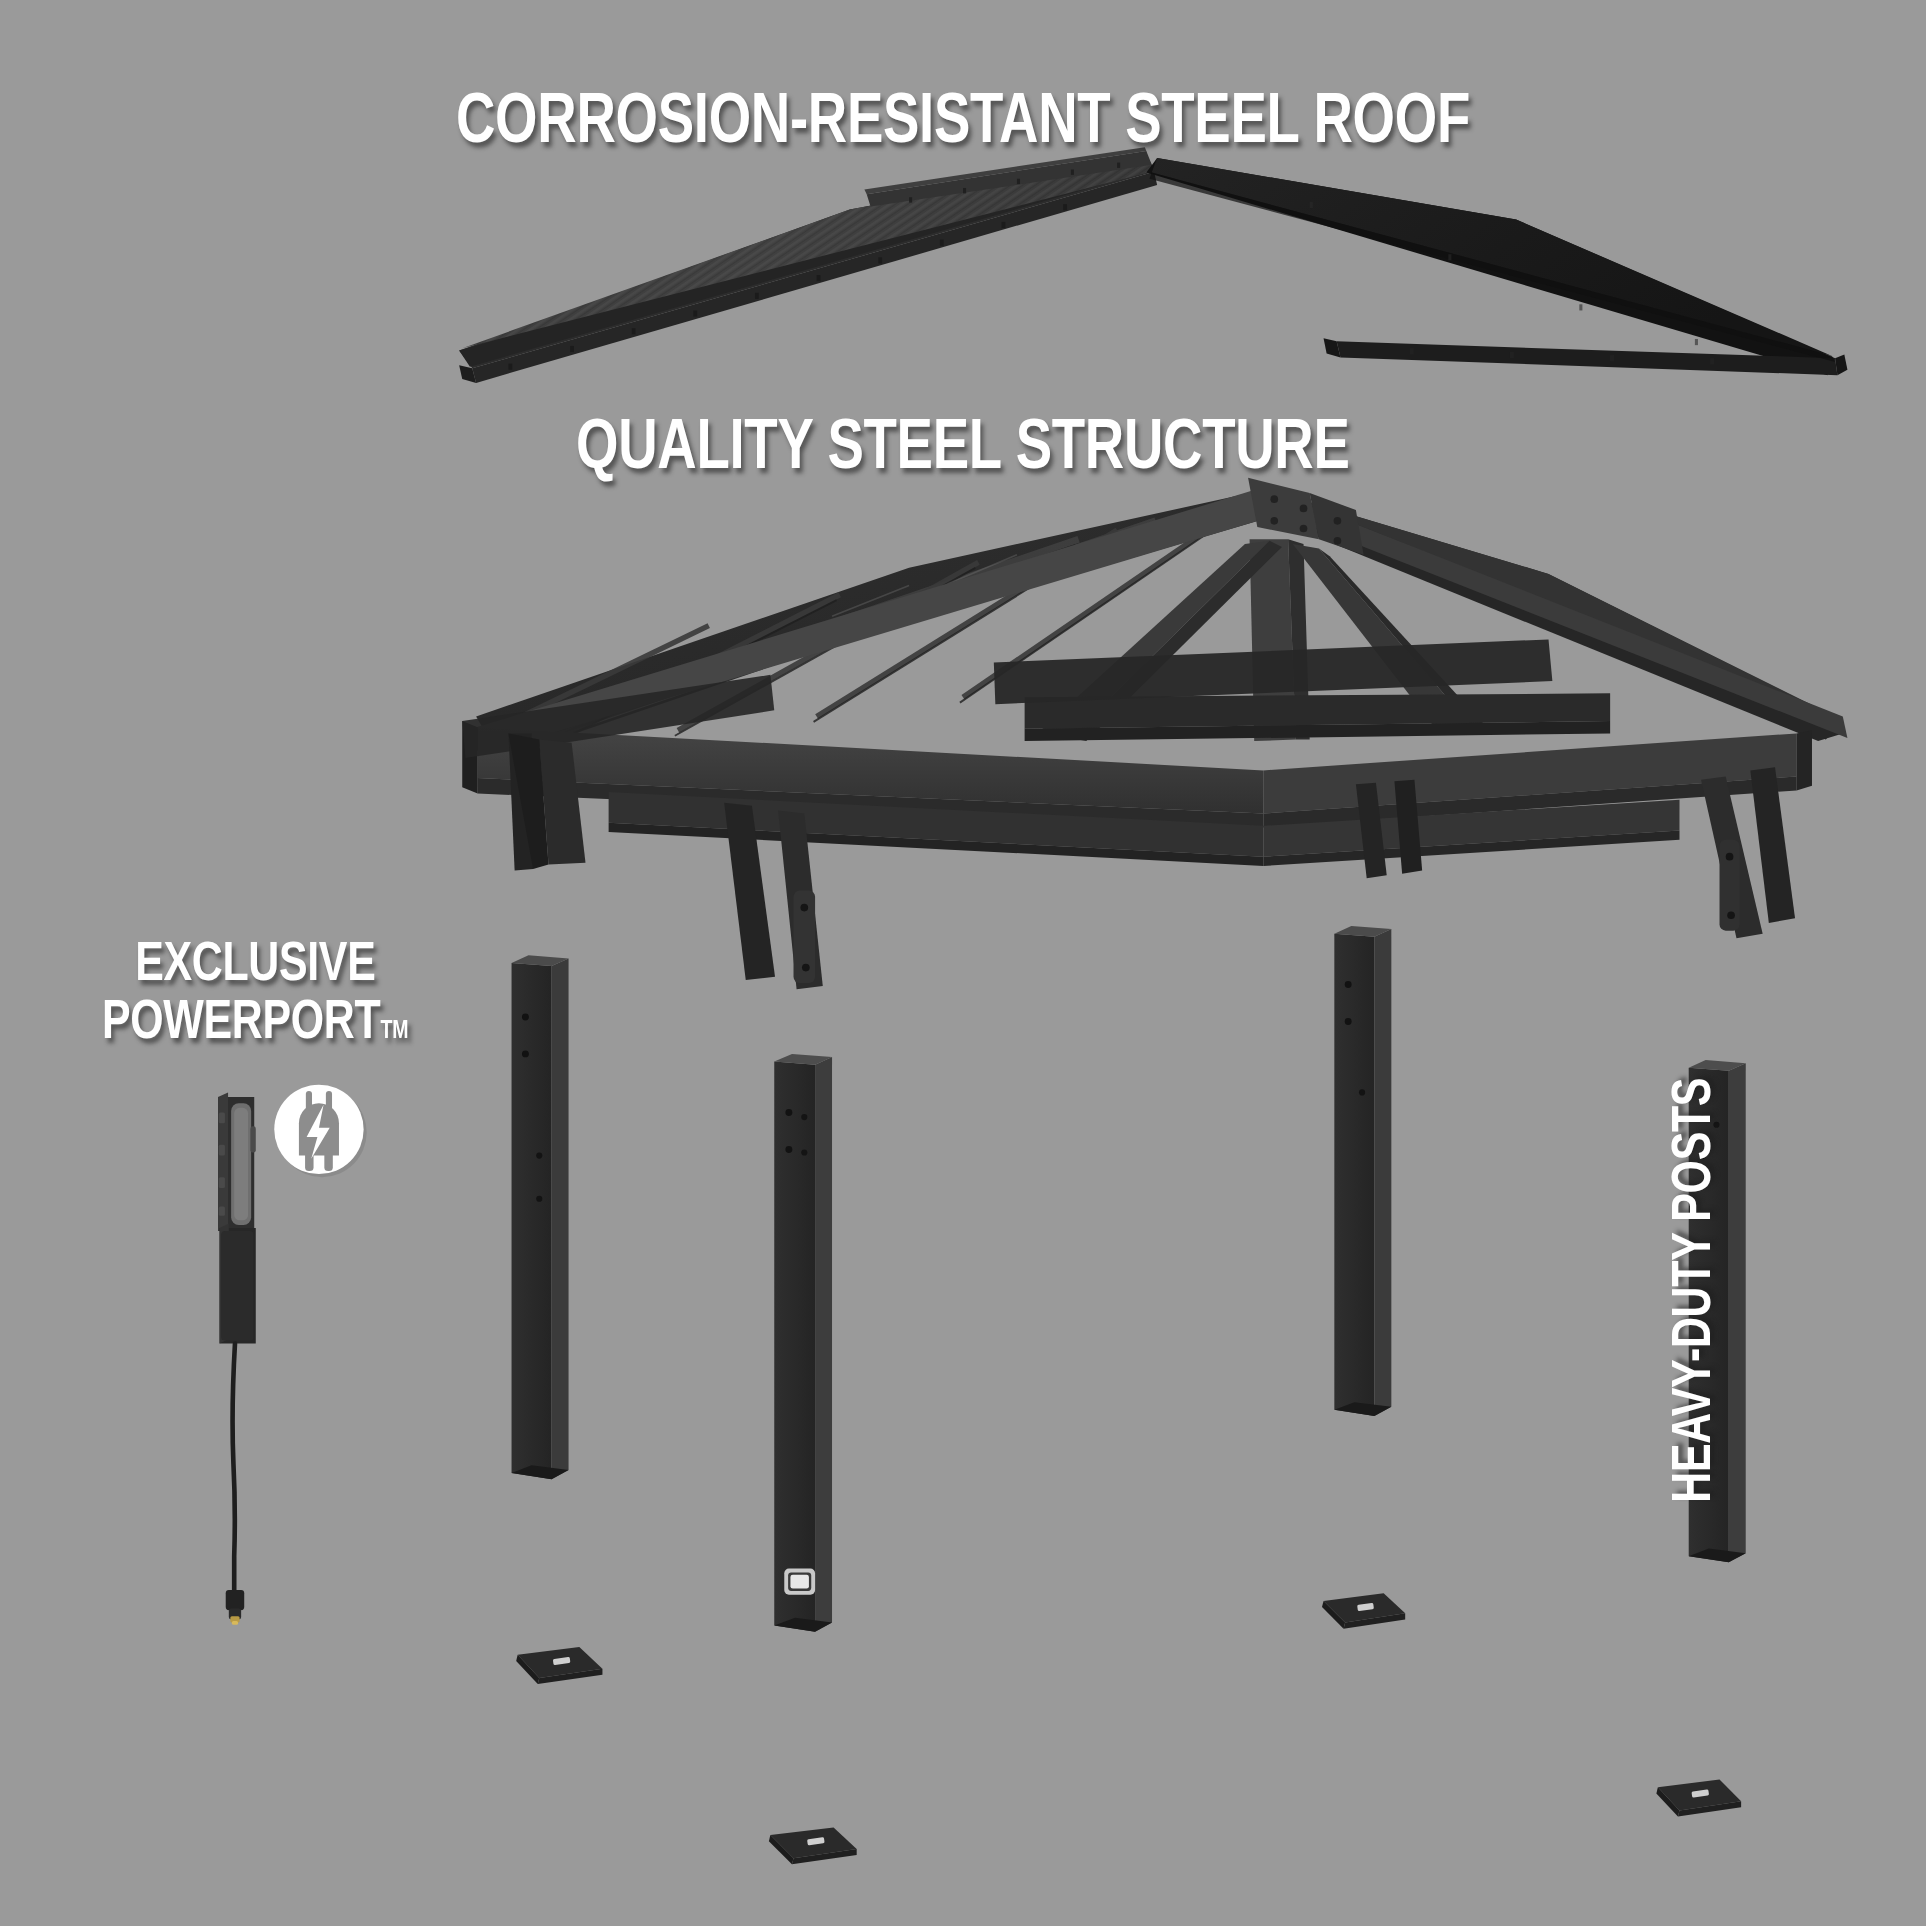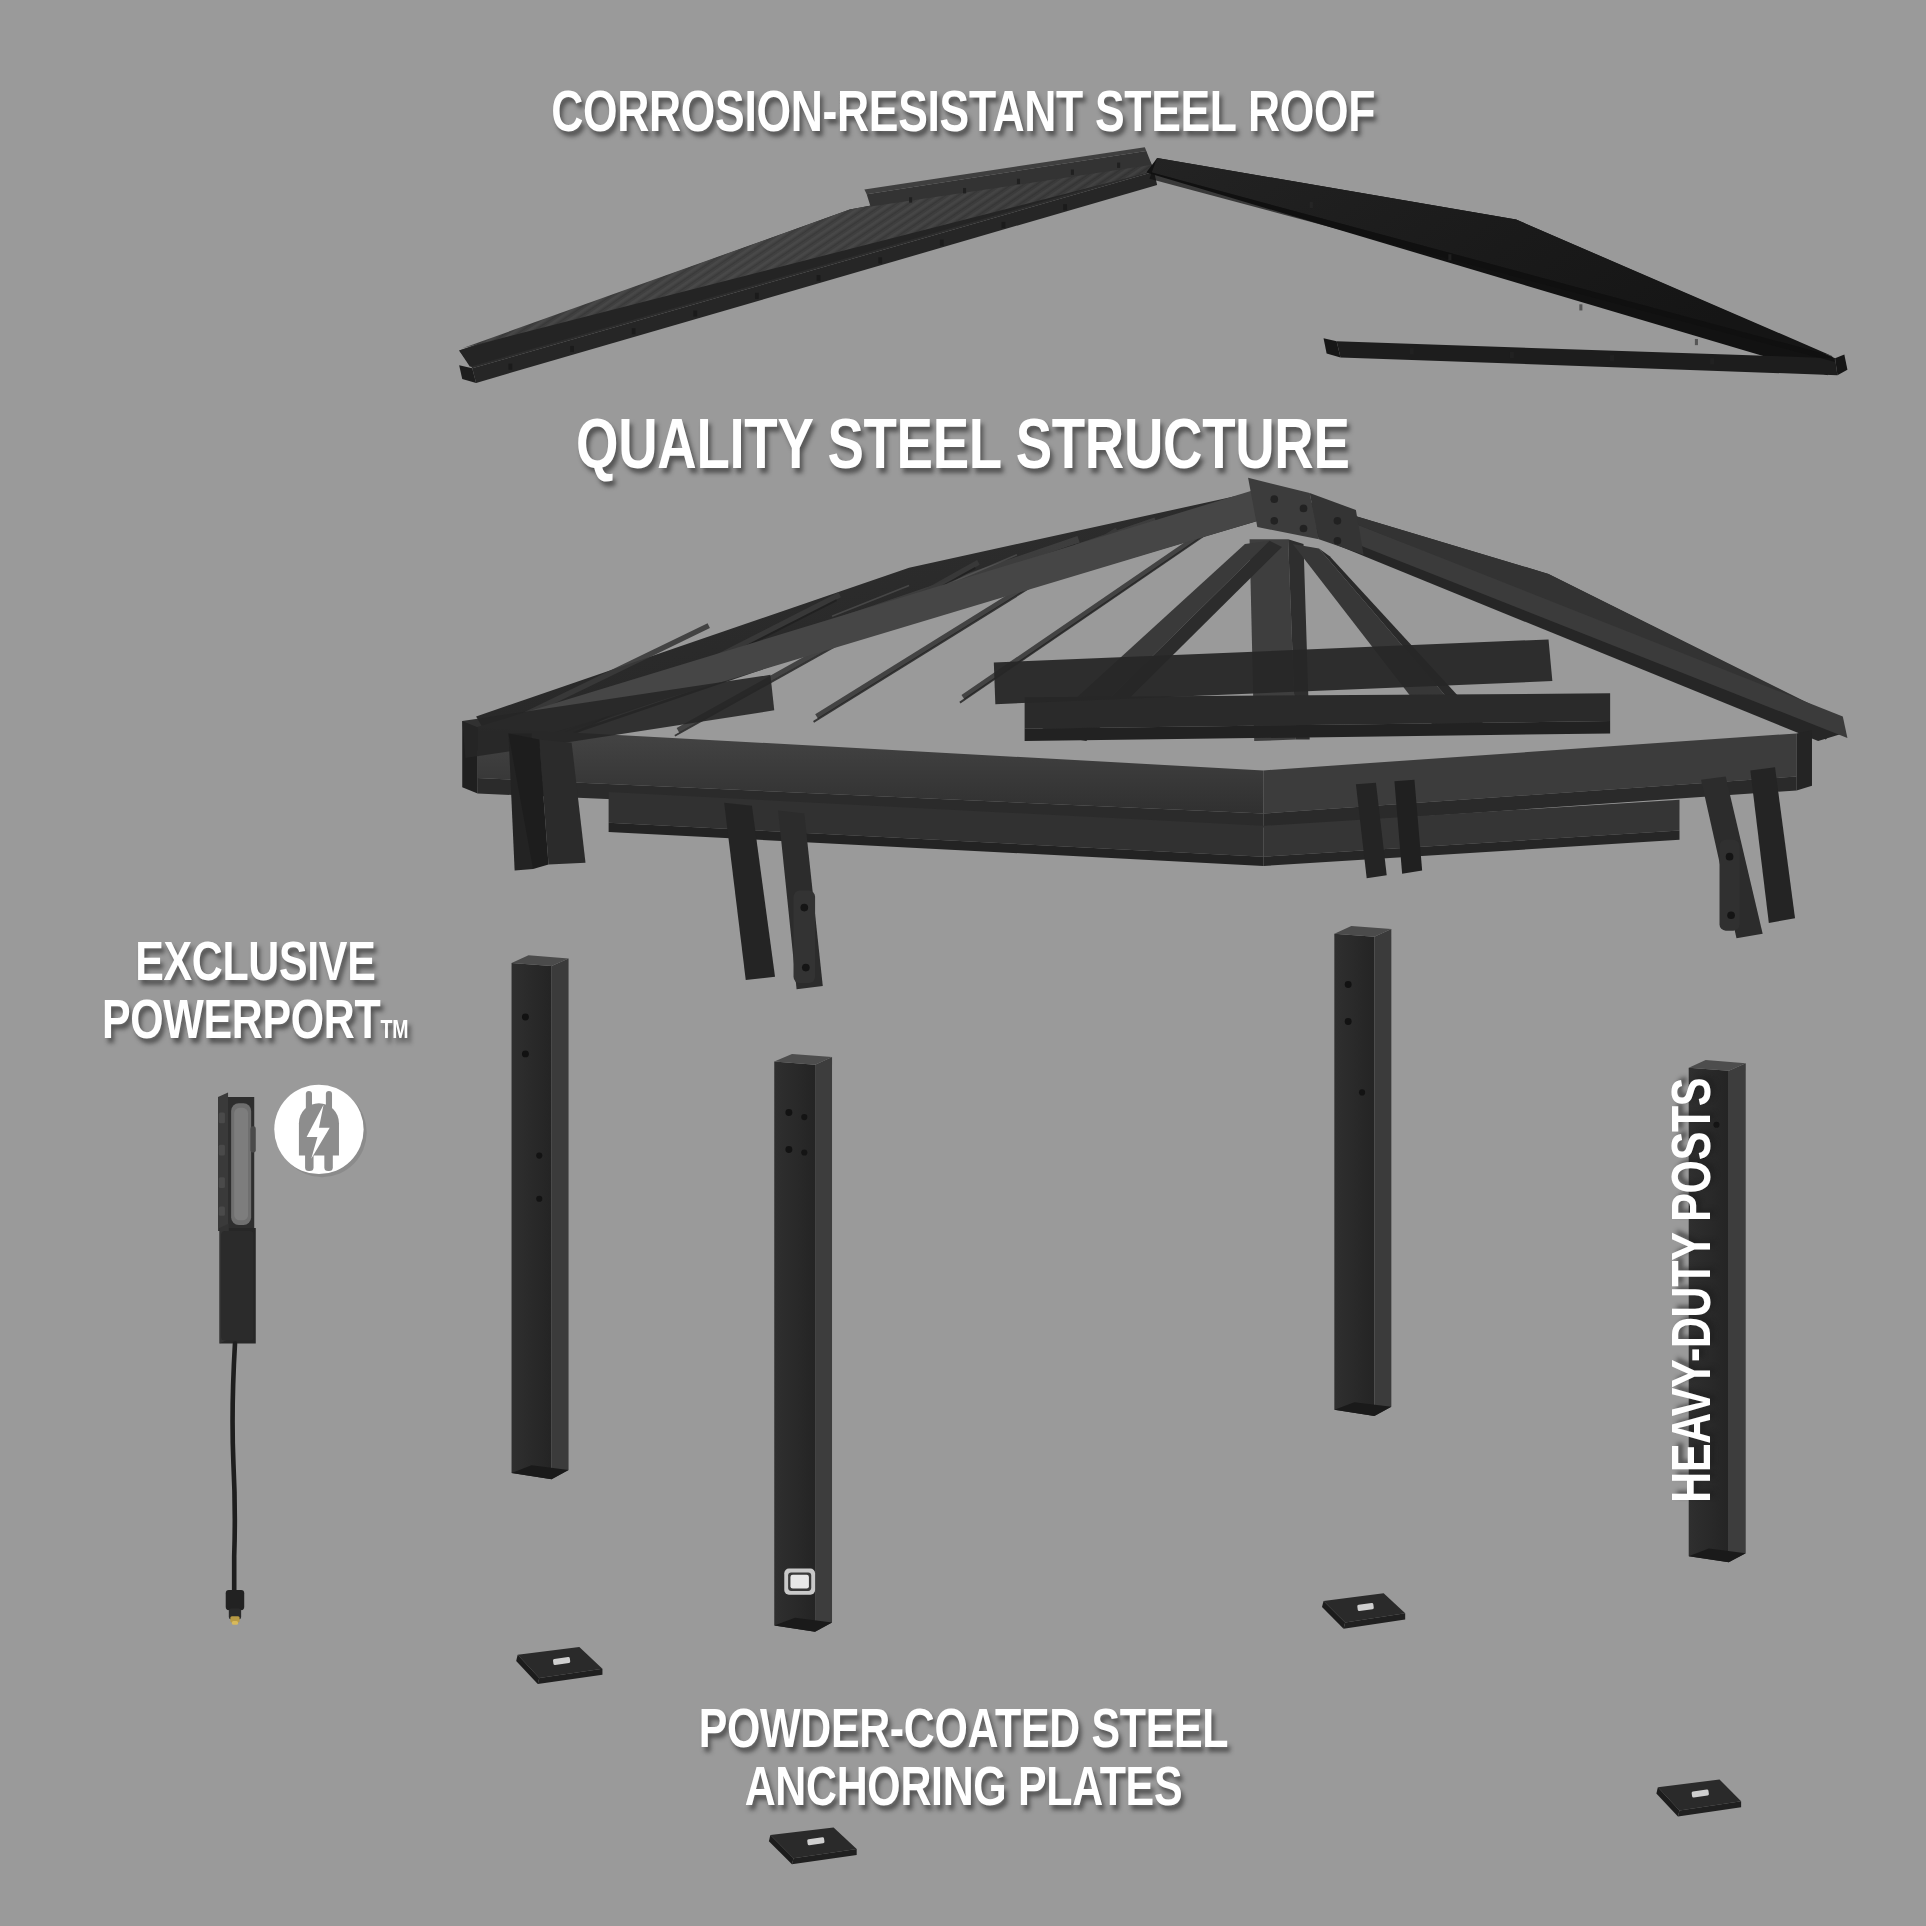--- a/index.html
+++ b/index.html
@@ -39,21 +39,21 @@
     transform: scaleX(0.78);
     transform-origin: left center;
   }
   .label.centered .squish {
     transform-origin: center center;
   }
   #lbl-roof {
     left: 0; top: 81px;
     width: 1926px;
     text-align: center;
-    font-size: 57px;
+    font-size: 70px;
   }
   #lbl-structure {
     left: 0; top: 407px;
     width: 1926px;
     text-align: center;
     font-size: 70px;
   }
   #lbl-powerport {
     left: 91px; top: 932px;
     width: 416px;
@@ -421,18 +421,17 @@
     </g>
 
   </svg>
 
   <div class="label centered" id="lbl-roof"><span class="squish">CORROSION-RESISTANT STEEL ROOF</span></div>
 
   <div class="label centered" id="lbl-structure"><span class="squish">QUALITY STEEL STRUCTURE</span></div>
 
   <div class="label" id="lbl-powerport"><span class="squish"><span>EXCLUSIVE</span><br><span>POWERPORT</span><span class="tm">TM</span></span></div>
 
-  <div class="label centered" id="lbl-plates"><span class="squish"><span>POWDER-COATED STEEL</span><br><span>ANCHORING PLATES</span></span></div>
 
   <div class="label centered" id="lbl-posts"><span class="squish">HEAVY-DUTY POSTS</span></div>
 
 </div>
 
 
 </body></html>

